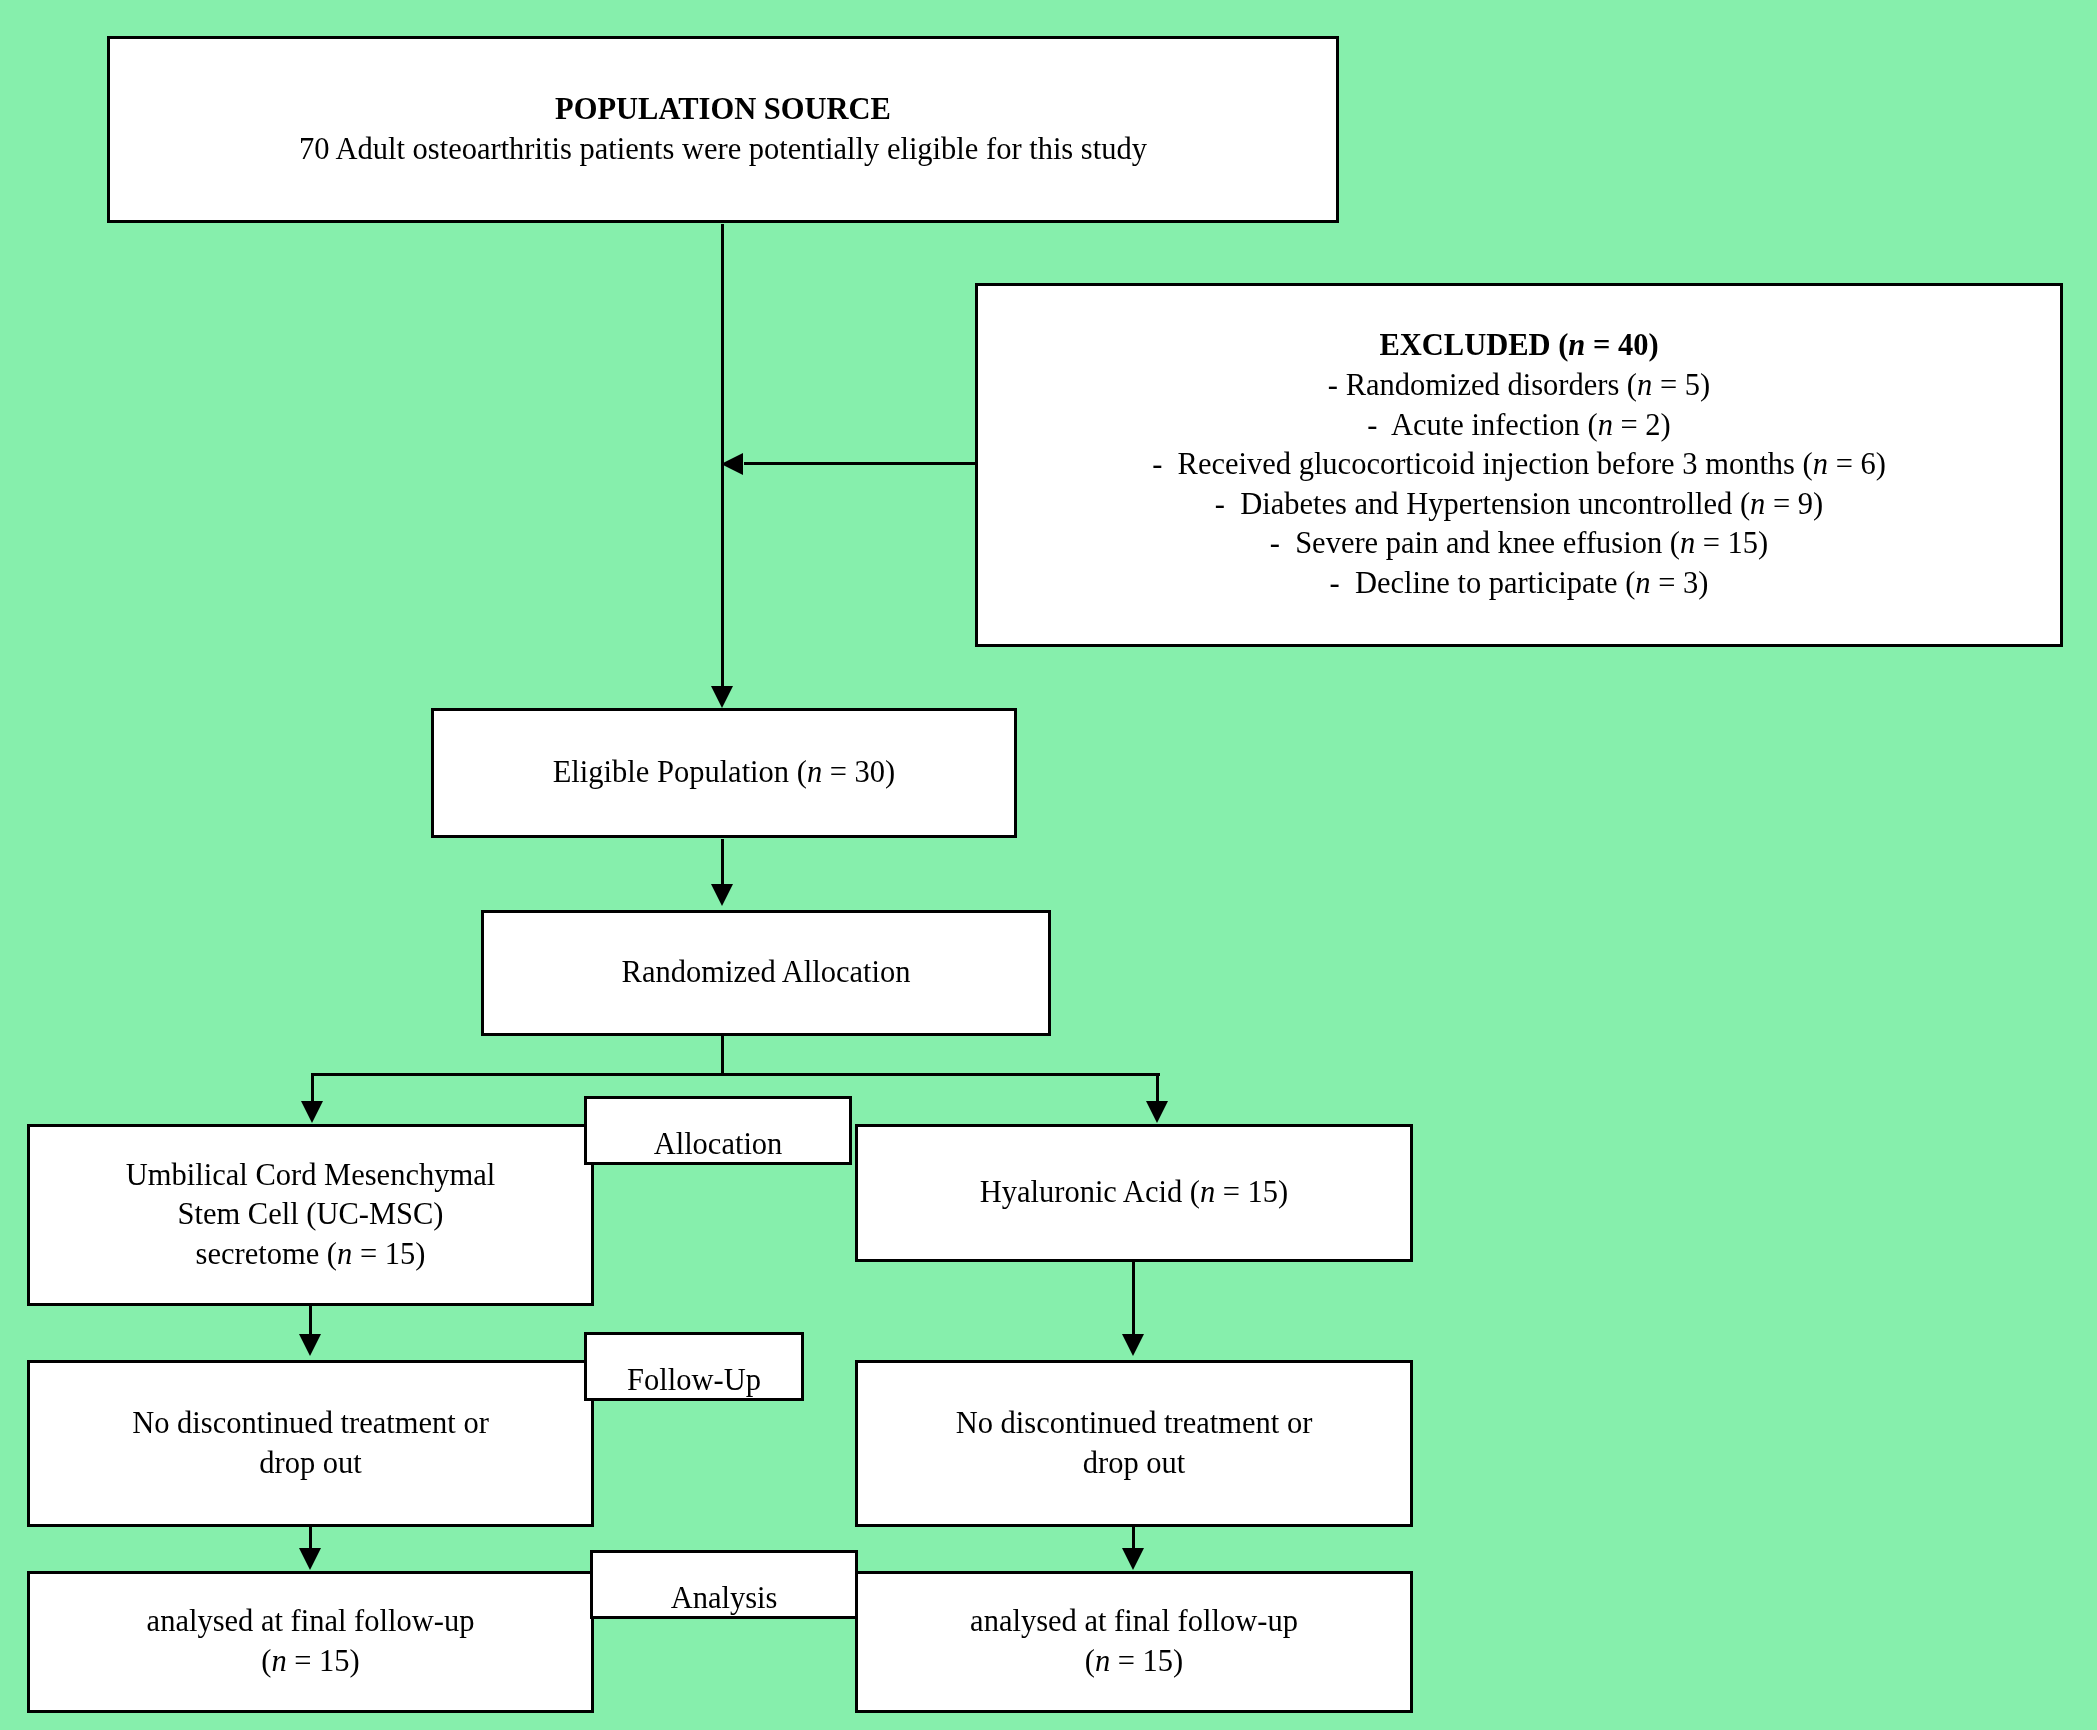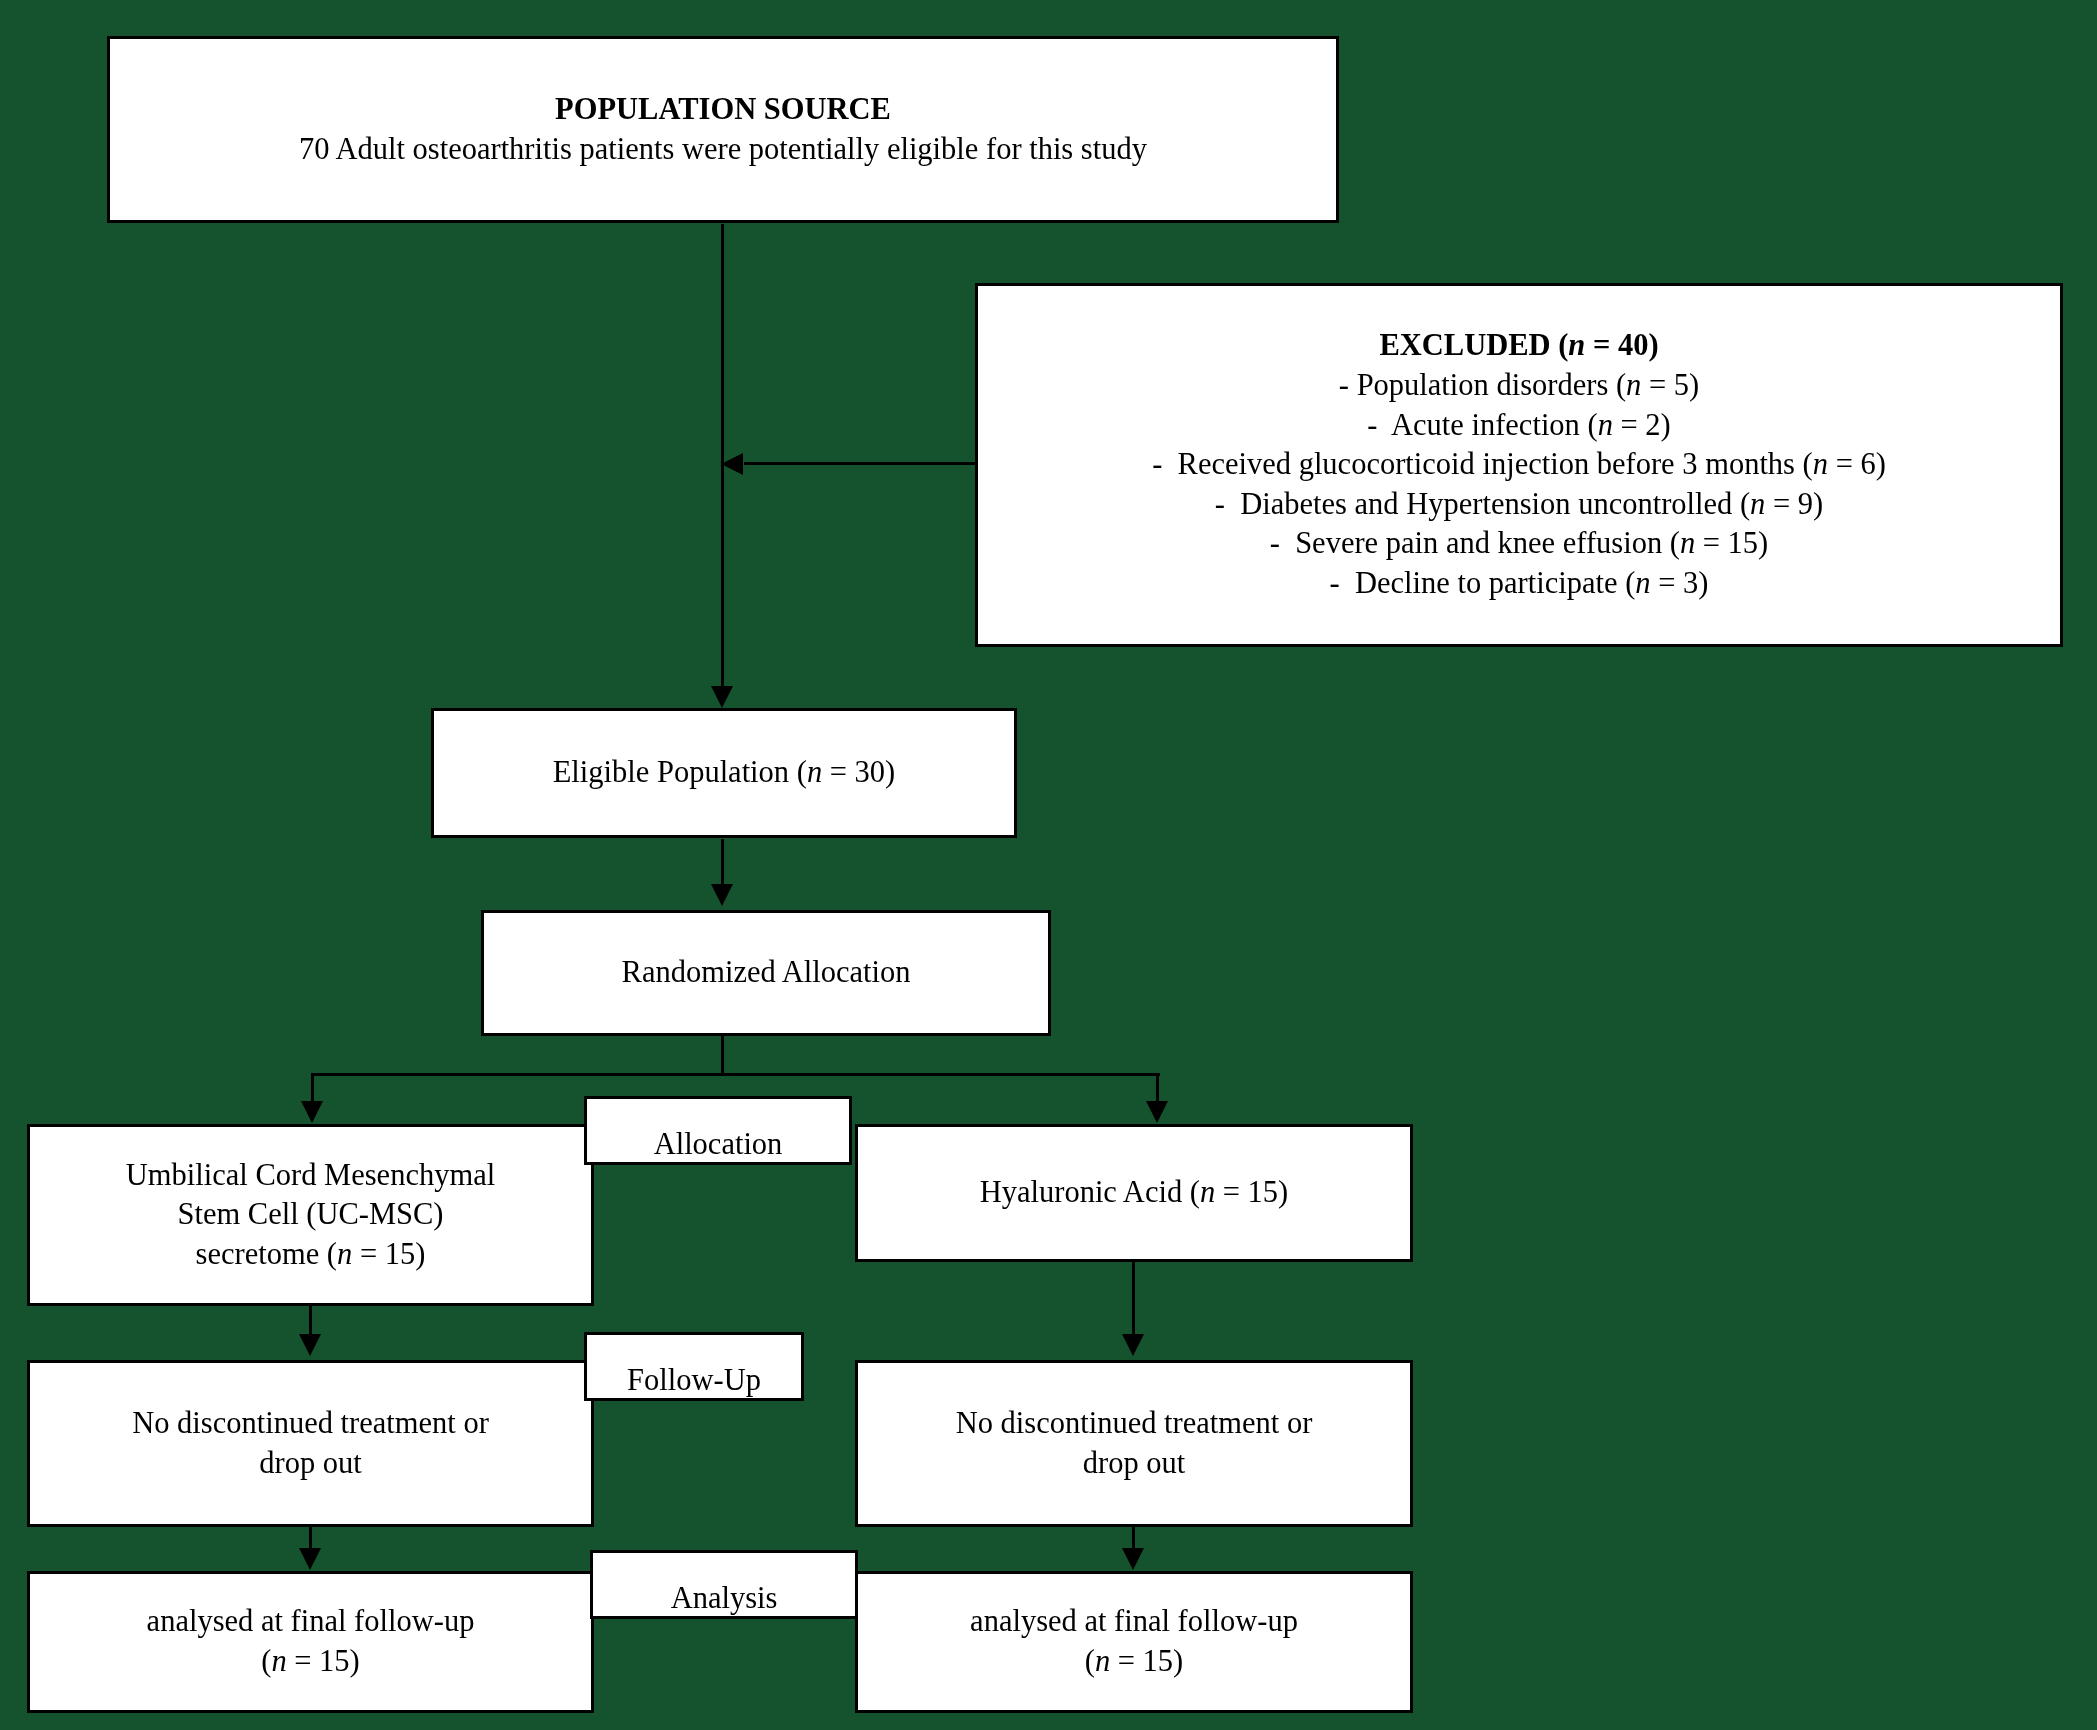--- a/index.html
+++ b/index.html
@@ -4,21 +4,21 @@
 <style>
   html, body {
     margin: 0;
     padding: 0;
     background: #ffffff;
   }
   #stage {
     position: relative;
     width: 2097px;
     height: 1730px;
-    background: #14532d;
+    background: #86efac;
     font-family: "Liberation Serif", "DejaVu Serif", serif;
     color: #000000;
     overflow: hidden;
   }
   .box {
     position: absolute;
     box-sizing: border-box;
     border: 3.4px solid #000000;
     background: #ffffff;
     display: flex;
@@ -92,21 +92,21 @@
   <div class="vline" style="left:721px; top:224px; height:462px;"></div>
   <div class="arrow-down" style="left:711px; top:686px;"></div>
 
   <div class="box" style="left:975px; top:283px; width:1088px; height:364px; align-items:center;">
     <div class="inner">
       <div class="t-excl bold">
         <span>EXCLUDED (</span><span class="ital">n</span><span> = 40)</span>
       </div>
       <div class="exline t-excl">
         <span>-</span>
-        <span>Population disorders (</span><span class="ital">n</span><span> = 5)</span>
+        <span>Randomized disorders (</span><span class="ital">n</span><span> = 5)</span>
       </div>
       <div class="exline t-excl">
         <span>-</span>&nbsp;
         <span>Acute infection (</span><span class="ital">n</span><span> = 2)</span>
       </div>
       <div class="exline t-excl">
         <span>-</span>&nbsp;
         <span>Received glucocorticoid injection before 3 months (</span><span class="ital">n</span><span> = 6)</span>
       </div>
       <div class="exline t-excl">

